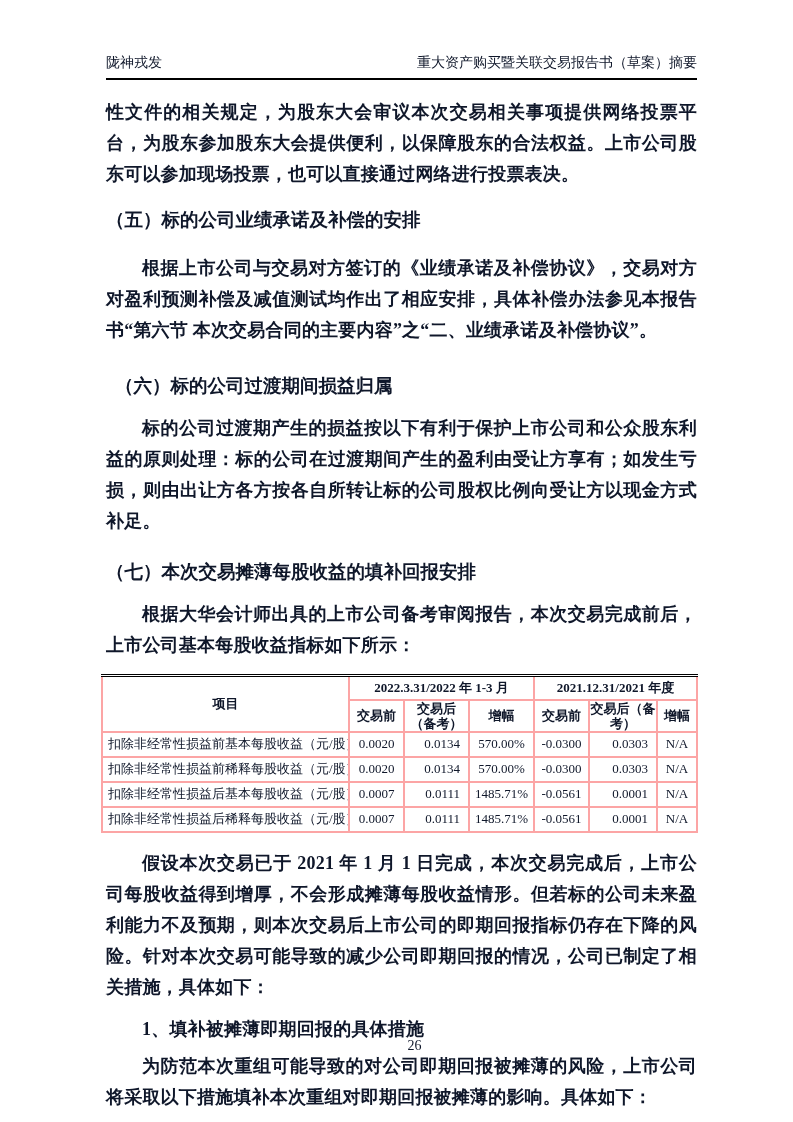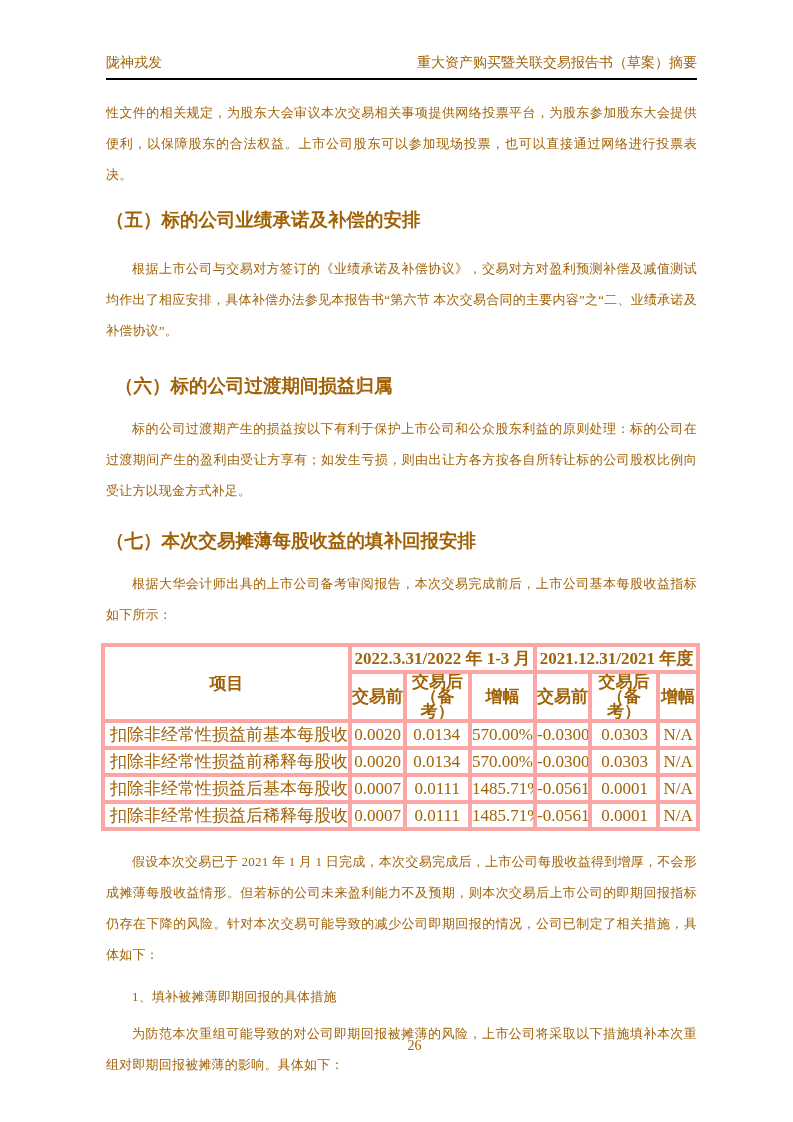--- a/index.html
+++ b/index.html
@@ -1,30 +1,30 @@
 <!DOCTYPE html>
 <html><head>
 <meta charset="utf-8">
 <style>
   * { margin:0; padding:0; box-sizing:border-box; }
   html,body { background:#888; }
   .page {
     position:relative; width:793px; height:1122px; background:#fff;
-    font-family:"Liberation Serif","DejaVu Serif",serif; color:#a16207;
+    font-family:"Liberation Serif","DejaVu Serif",serif; color:#0f172a;
     overflow:hidden;
   }
   .page-header {
     position:absolute; top:54px; left:106px; width:591px;
     display:flex; justify-content:space-between; align-items:flex-end;
     font-size:14px; padding-bottom:6px; border-bottom:2px solid #000;
   }
   .content { position:absolute; top:97px; left:106px; width:591px; }
   .para {
-    font-size:13px; line-height:31px; text-align:justify;
-    text-indent:2em; letter-spacing:0.2px;
+    font-size:18px; line-height:31px; text-align:justify;
+    text-indent:2em; letter-spacing:0.2px;font-weight:bold;
   }
   .para.no-indent { text-indent:0; }
   .sec-heading {
     font-family:Liberation Mono, monospace;
     font-weight:bold; font-size:18.5px; line-height:26px;
   }
   .h5 { margin-top:19px; }
   .p5 { margin-top:18px; }
   .h6 { margin-top:29px;margin-left:9px; }
   .p6 { margin-top:12px; }
@@ -32,22 +32,22 @@
   .p7 { margin-top:12px; }
   .p8 { margin-top:15px; }
   .p9 { margin-top:11px; }
   .p10 { margin-top:6px; }
   table.eps {
     margin-top:13px; margin-left:-5px; width:595px;
     border-collapse:collapse; table-layout:fixed;
     border-top:3px double #000; border-bottom:2px solid #000;
   }
   table.eps td, table.eps th {
-    border:4px solid #fca5a5; font-weight:normal;
-    font-size:17px; overflow:hidden;
+    border:2px solid #fca5a5; font-weight:normal;
+    font-size:13px; overflow:hidden;
   }
   table.eps th { font-weight:bold; text-align:center; vertical-align:middle; }
   .hrow1 th { height:24px; font-size:13.5px; }
   .hrow2 th { height:32px; line-height:15px; }
   .drow td { height:25px; }
   td.lbl { text-align:left; padding-left:5px; white-space:nowrap; font-size:13px; }
   td.c { text-align:center; }
   td.r { text-align:right; padding-right:8px; }
   .page-footer {
     position:absolute; top:1038px; left:0; width:100%;

